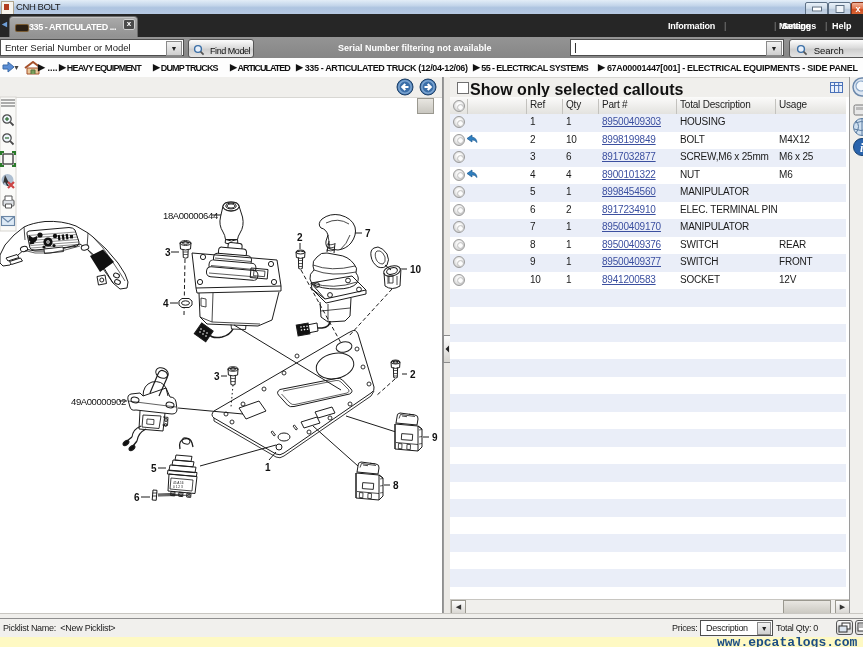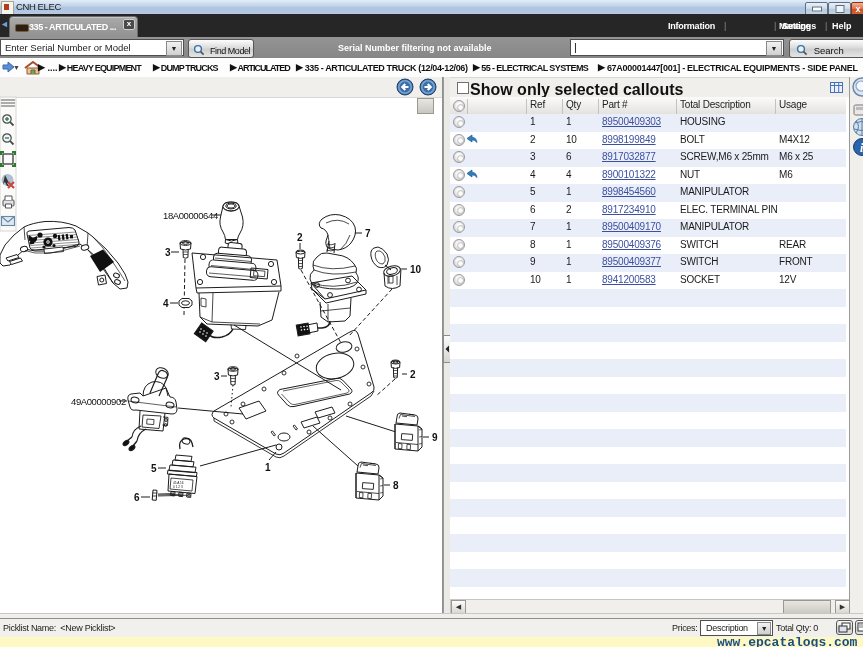--- a/index.html
+++ b/index.html
@@ -77,21 +77,21 @@
   #gapband{left:0;top:613px;width:863px;height:5px;background:#f0efec;border-top:1px solid #c9c7c2;}
   #status{left:0;top:618px;width:863px;height:18px;background:#f1f0ed;border-top:1px solid #8f8f8f;border-bottom:1px solid #9a9a9a;font-size:9px;letter-spacing:-0.29px;color:#222;}
   #bottomband{left:0;top:637px;width:863px;height:10px;background:#fef9c3;}
   #watermark{position:absolute;left:717px;top:-2px;font-family:"Liberation Mono",monospace;font-size:13px;font-weight:bold;color:#1c4e83;letter-spacing:0px;}
 </style>
 </head>
 <body>
 
   <div class="abs" id="titlebar">
     <div class="appico"></div>
-    <div class="txt">CNH ELEC</div>
+    <div class="txt">CNH BOLT</div>
     <div class="winbtn" id="btnmin" style="left:805px;width:21px;">
       <span class="glyph" style="width:8px;height:3px;background:#fff;border:1px solid #5a6c80;"></span>
     </div>
     <div class="winbtn" id="btnmax" style="left:828px;width:21px;">
       <span class="glyph" style="width:7px;height:6px;background:#eef3f8;border:1px solid #5a6c80;"></span>
     </div>
     <div class="winbtn" id="btnclose" style="left:851px;width:12px;">
       <span class="glyph" style="color:#fff;font-size:9px;font-weight:bold;line-height:9px;">x</span>
     </div>
   </div>

